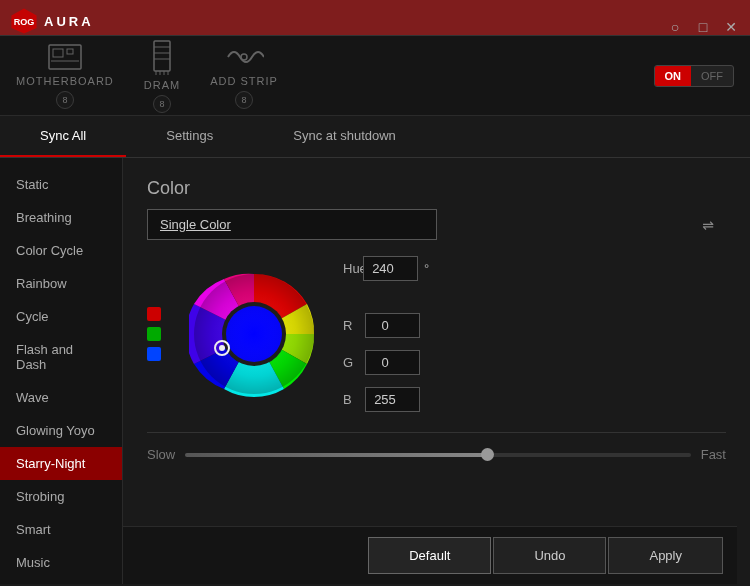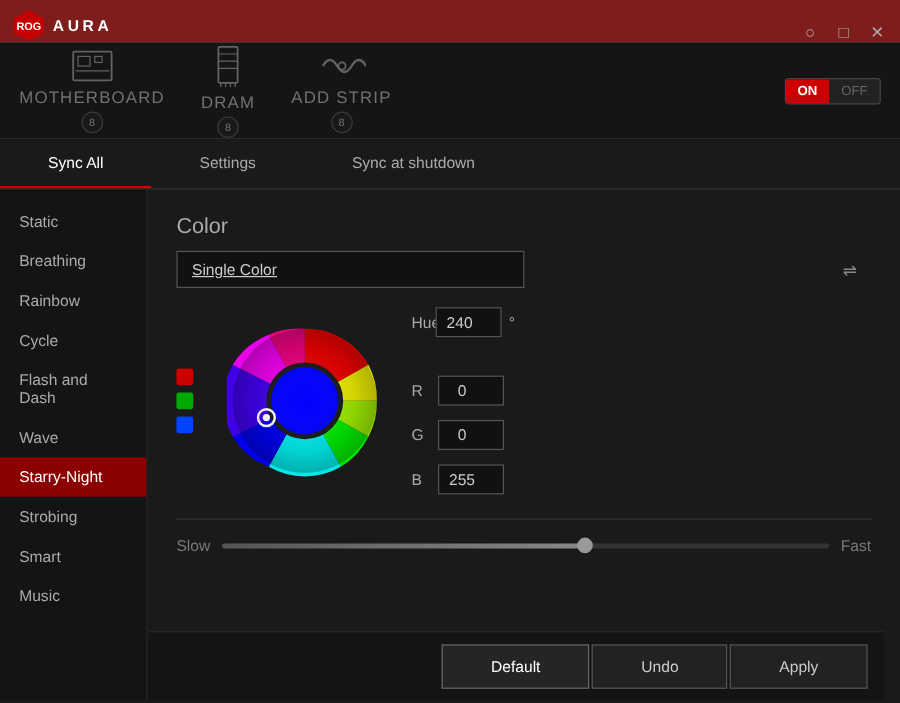--- a/index.html
+++ b/index.html
@@ -62,21 +62,21 @@
     }
     .device-item {
       display: flex;
       flex-direction: column;
       align-items: center;
       gap: 4px;
       cursor: pointer;
       opacity: 0.8;
     }
     .device-label {
-      font-size: 14px;
+      font-size: 11px;
       color: #888;
       letter-spacing: 1px;
       text-transform: uppercase;
     }
     .device-badge {
       background: #1a1a1a;
       border: 1px solid #444;
       border-radius: 50%;
       width: 18px;
       height: 18px;
@@ -408,24 +408,26 @@
   <div class="tab active">Sync All</div>
   <div class="tab">Settings</div>
   <div class="tab">Sync at shutdown</div>
 </div>
 
 <div class="main">
 
   <div class="sidebar">
     <div class="sidebar-item">Static</div>
     <div class="sidebar-item">Breathing</div>
+    <div class="sidebar-item">Color Cycle</div>
     <div class="sidebar-item">Rainbow</div>
     <div class="sidebar-item">Cycle</div>
     <div class="sidebar-item">Flash and Dash</div>
     <div class="sidebar-item">Wave</div>
+    <div class="sidebar-item">Glowing Yoyo</div>
     <div class="sidebar-item active">Starry-Night</div>
     <div class="sidebar-item">Strobing</div>
     <div class="sidebar-item">Smart</div>
     <div class="sidebar-item">Music</div>
   </div>
 
   <div class="content" style="position:relative;">
 
     <div class="section-label">Color</div>
 

